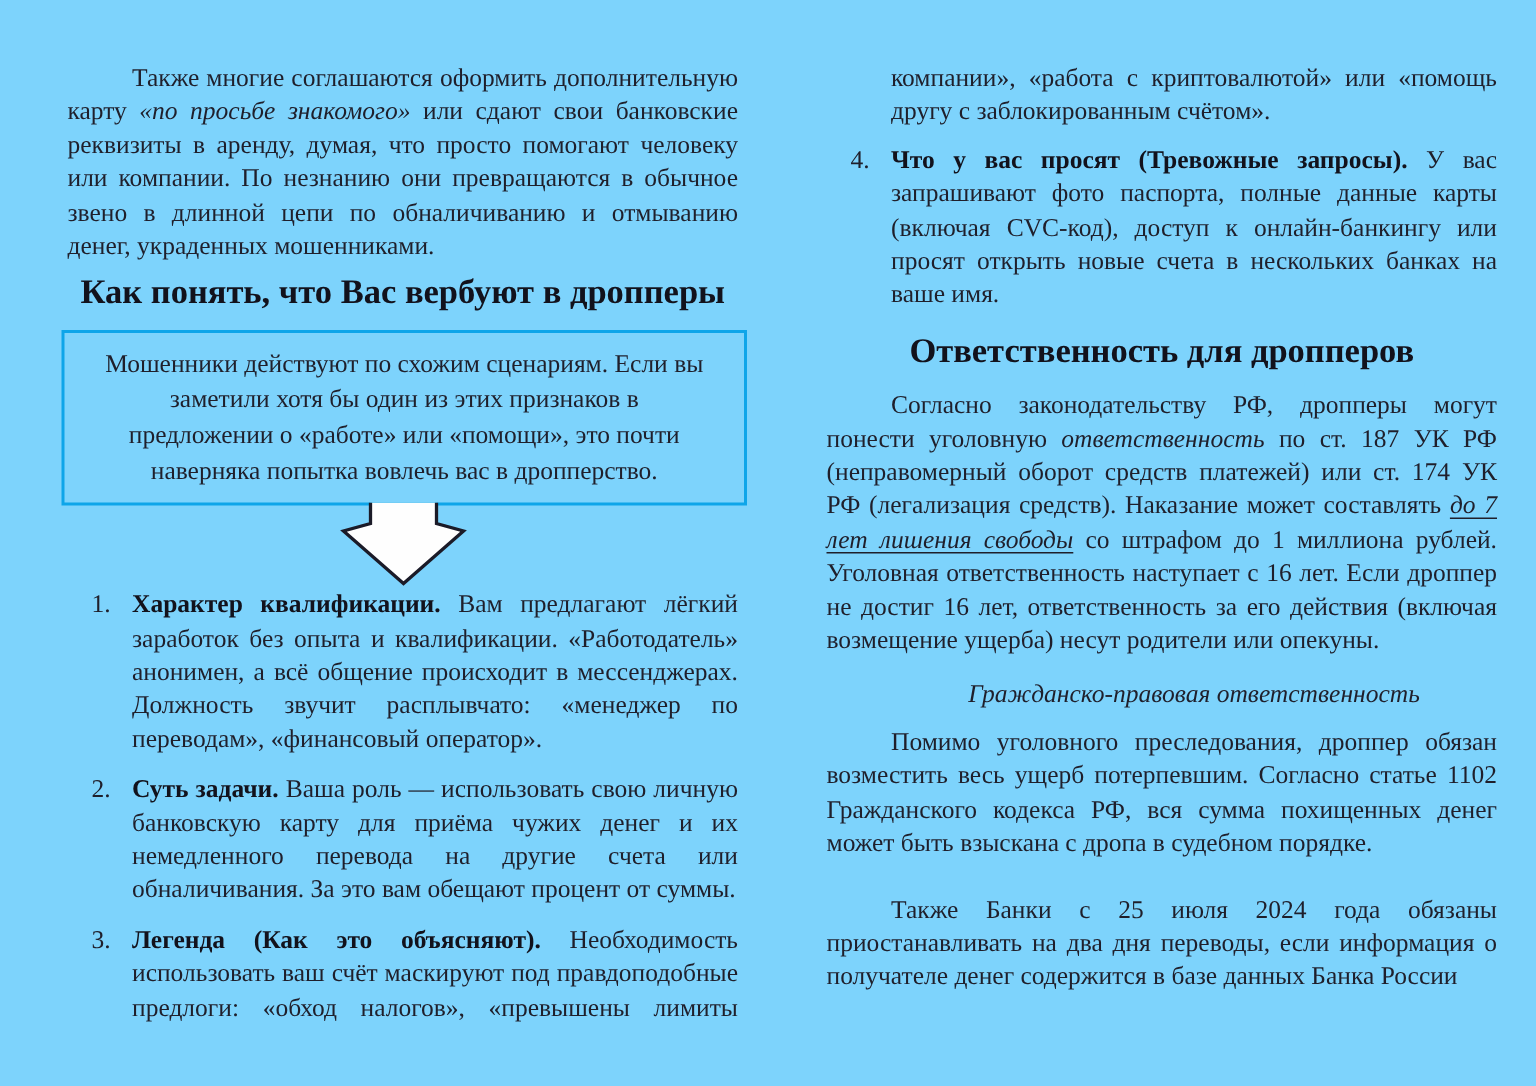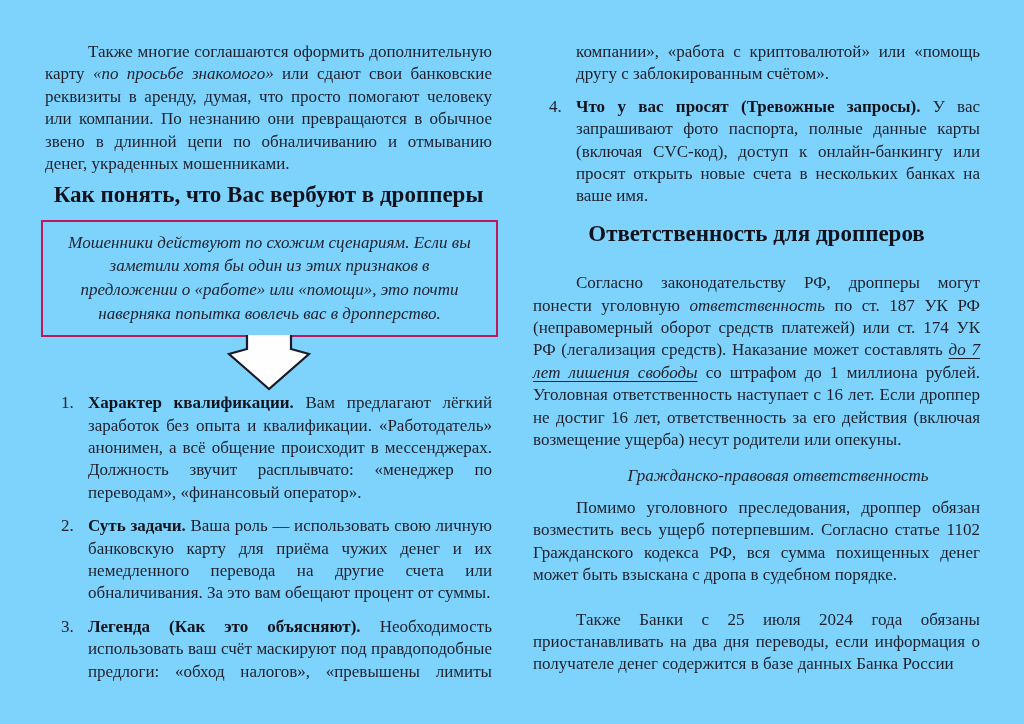--- a/index.html
+++ b/index.html
@@ -13,40 +13,39 @@
     font-size: 17px;
     line-height: 22.4px;
     overflow: hidden;
   }
   .col {
     position: absolute;
     top: 41px;
     width: 447px;
   }
   .col-left  { left: 45px; }
-  .col-right { left: 533px; }
+  .col-right { left: 551px; }
 
   .para {
     margin: 0 0 9px 0;
     text-align: justify;
     text-indent: 43px;
   }
   .section-heading {
     font-weight: bold;
     color: #12121c;
     text-align: center;
     font-size: 23px;
     margin: 9px 0 13px 0;
   }
   .warning-box {
-    border: 2px solid #be185d;
+    border: 2px solid #0ea5e9;
     margin: 1px -6px 0 -4px;
     padding: 9px 20px 10px 20px;
     text-align: center;
-    font-style: italic;
     line-height: 23.6px;
   }
   .arrow-wrap {
     height: 57px;
     text-align: center;
     margin-top: -2px;
   }
   .arrow-wrap svg { display: block; margin: 0 auto; }
 
   .numbered-item {
@@ -118,21 +117,21 @@
   <div class="col col-right">
 
     <div class="hang-para">
       <span>компании», «работа с криптовалютой» или «помощь другу с заблокированным счётом».</span>
     </div>
 
     <div class="numbered-item">
       <span class="num">4.</span><span class="bold-lead">Что у вас просят (Тревожные запросы).</span><span> У вас запрашивают фото паспорта, полные данные карты (включая CVC-код), доступ к онлайн-банкингу или просят открыть новые счета в нескольких банках на ваше имя.</span>
     </div>
 
-    <div class="section-heading" style="margin-top:15px; margin-bottom:27px;">Ответственность для дропперов</div>
+    <div class="section-heading" style="margin-top:15px; margin-bottom:14px;">Ответственность для дропперов</div>
 
     <p class="para"><span>Согласно законодательству РФ, дропперы могут понести уголовную </span><span class="it">ответственность</span><span> по ст. 187 УК РФ (неправомерный оборот средств платежей) или ст. 174 УК РФ (легализация средств). Наказание может составлять </span><span class="it-u">до 7 лет лишения свободы</span><span> со штрафом до 1 миллиона рублей. Уголовная ответственность наступает с 16 лет. Если дроппер не достиг 16 лет, ответственность за его действия (включая возмещение ущерба) несут родители или опекуны.</span></p>
 
     <div class="civil-heading">Гражданско-правовая ответственность</div>
 
     <p class="para"><span>Помимо уголовного преследования, дроппер обязан возместить весь ущерб потерпевшим. Согласно статье 1102 Гражданского кодекса РФ, вся сумма похищенных денег может быть взыскана с дропа в судебном порядке.</span></p>
 
     <p class="para" style="margin-top:22px;"><span>Также Банки с 25 июля 2024 года обязаны приостанавливать на два дня переводы, если информация о получателе денег содержится в базе данных Банка России</span></p>
 
   </div>

